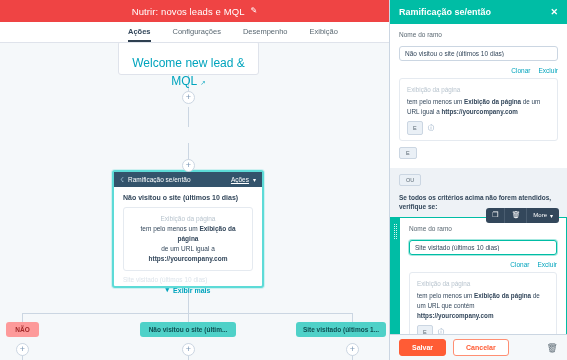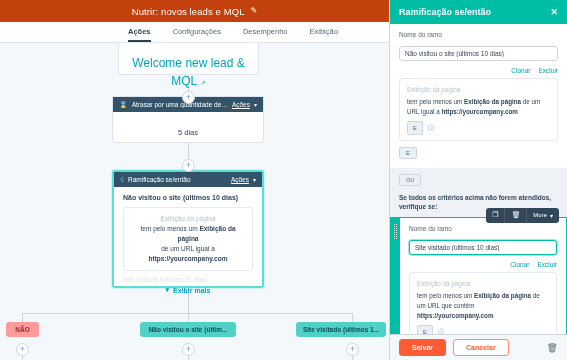--- a/index.html
+++ b/index.html
@@ -8,21 +8,21 @@
     font-family: "Liberation Sans", sans-serif;
     overflow: hidden;
     background: #f5f8fa;
   }
   #app { position: relative; width: 567px; height: 360px; }
 
   
   #main { position: absolute; left: 0; top: 0; width: 389px; height: 360px; background: #f5f8fa; }
 
   .topbar {
-    position: relative; height: 22px; background: #c2410c;
+    position: relative; height: 22px; background: #ef4444;
     display: flex; align-items: center; justify-content: center;
   }
   .topbar .title {
     color: #ffffff; font-size: 9.5px; letter-spacing: .1px;
   }
   .topbar .pencil {
     margin-left: 6px; color: #ffffff; font-size: 8px; line-height: 1;
   }
 
   .tabsbar {
@@ -219,31 +219,20 @@
       <div class="vline" style="left:352px; top:300px; height:17px;"></div>
 
       <div class="card" style="left:118px; top:-2px; width:141px; height:34px;">
         <div class="card-body" style="padding:11px 8px;">
           <span class="link-text">Welcome new lead &amp; MQL</span><span class="ext-ico">↗</span>
         </div>
       </div>
 
       <div class="plusnode" style="left:182px; top:48px;">+</div>
 
-      <div class="card" style="left:112px; top:53px; width:152px; height:47px;">
-        <div class="card-head">
-          <span class="hd-ico">⌛</span>
-          <span class="hd-title">Atrasar por uma quantidade defini...</span>
-          <span class="hd-actions">Ações</span>
-          <span class="hd-caret">▾</span>
-        </div>
-        <div class="card-body" style="padding:9px 8px;">
-          <span class="delay-val">5 dias</span>
-        </div>
-      </div>
 
       <div class="plusnode" style="left:182px; top:116px;">+</div>
 
       <div class="card sel" style="left:112px; top:127px; width:152px; height:118px;">
         <div class="card-head">
           <span class="hd-ico">☇</span>
           <span class="hd-title">Ramificação se/então</span>
           <span class="hd-actions">Ações</span>
           <span class="hd-caret">▾</span>
         </div>

